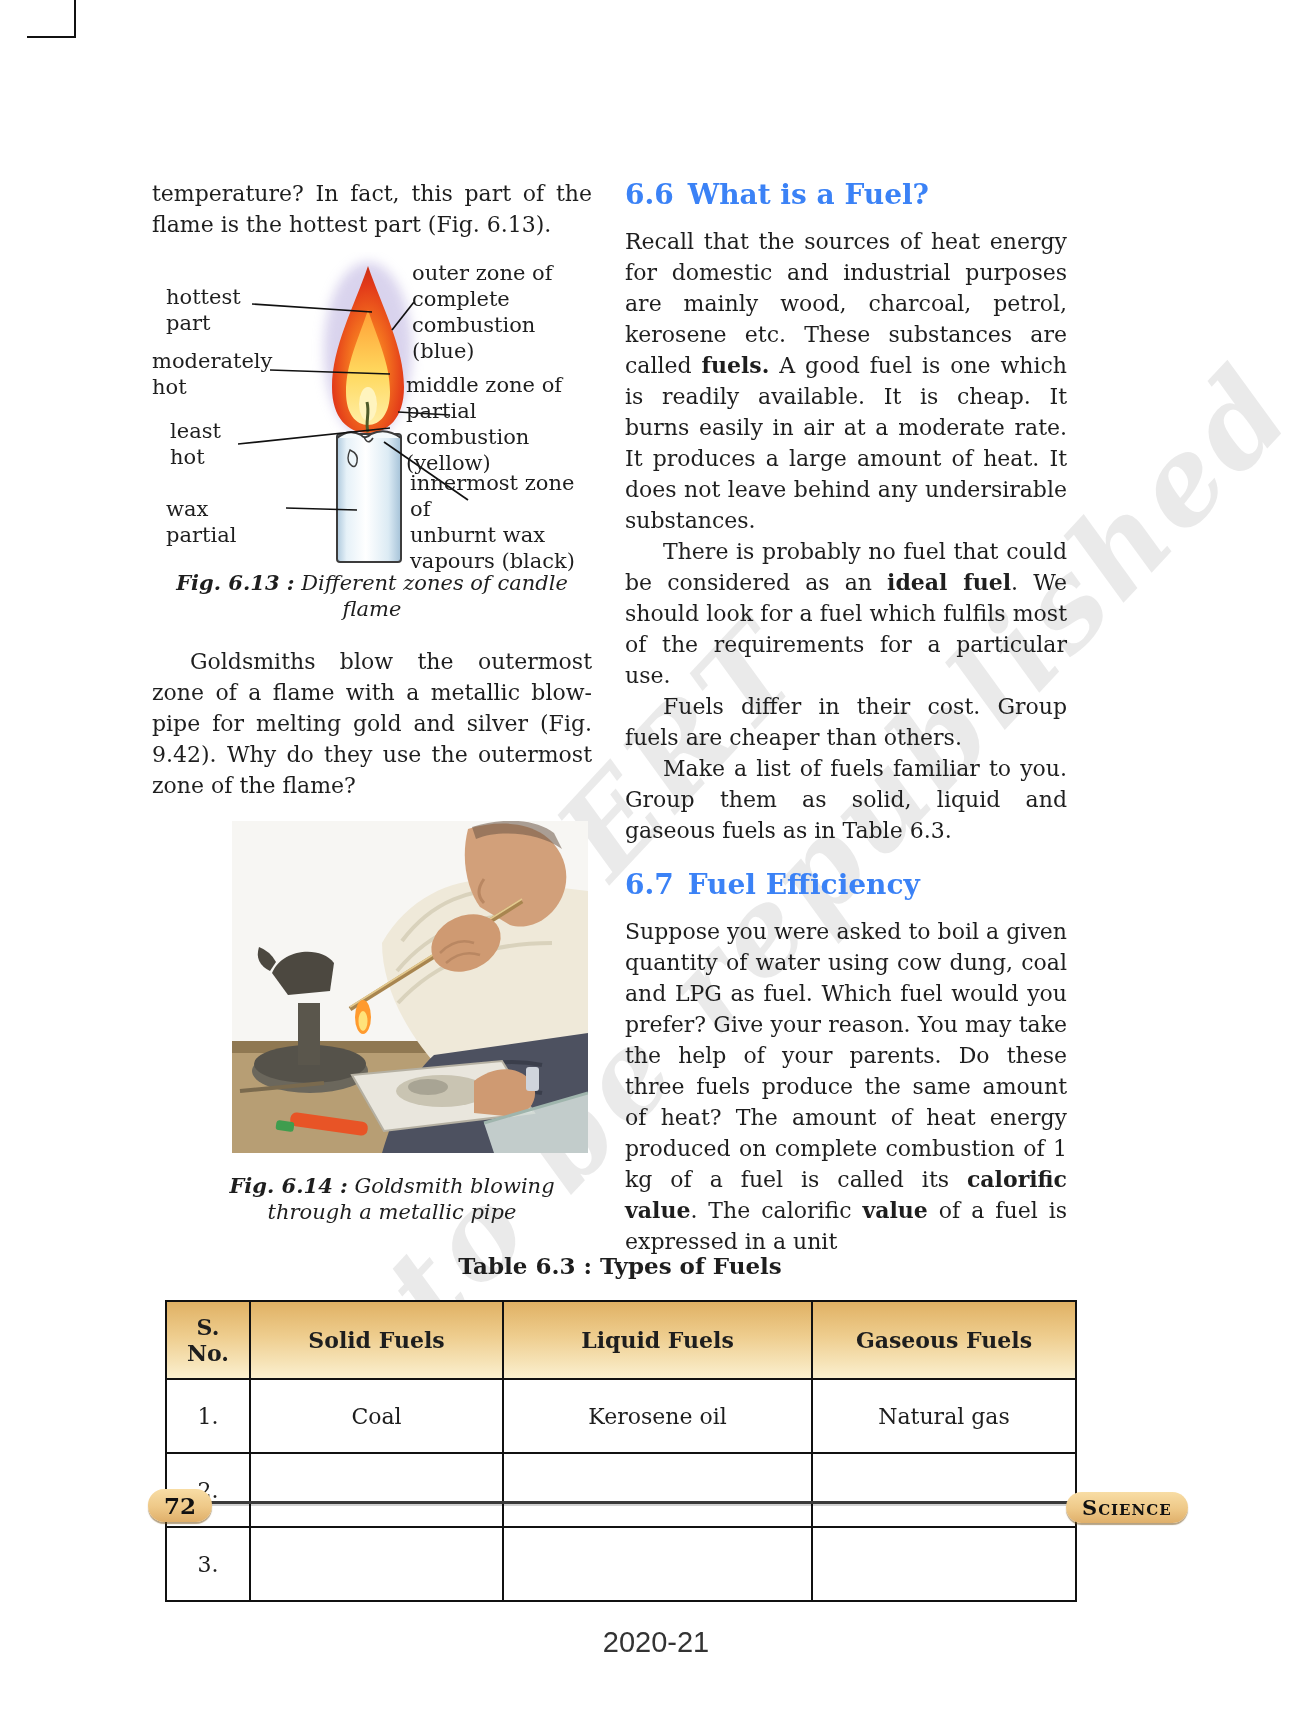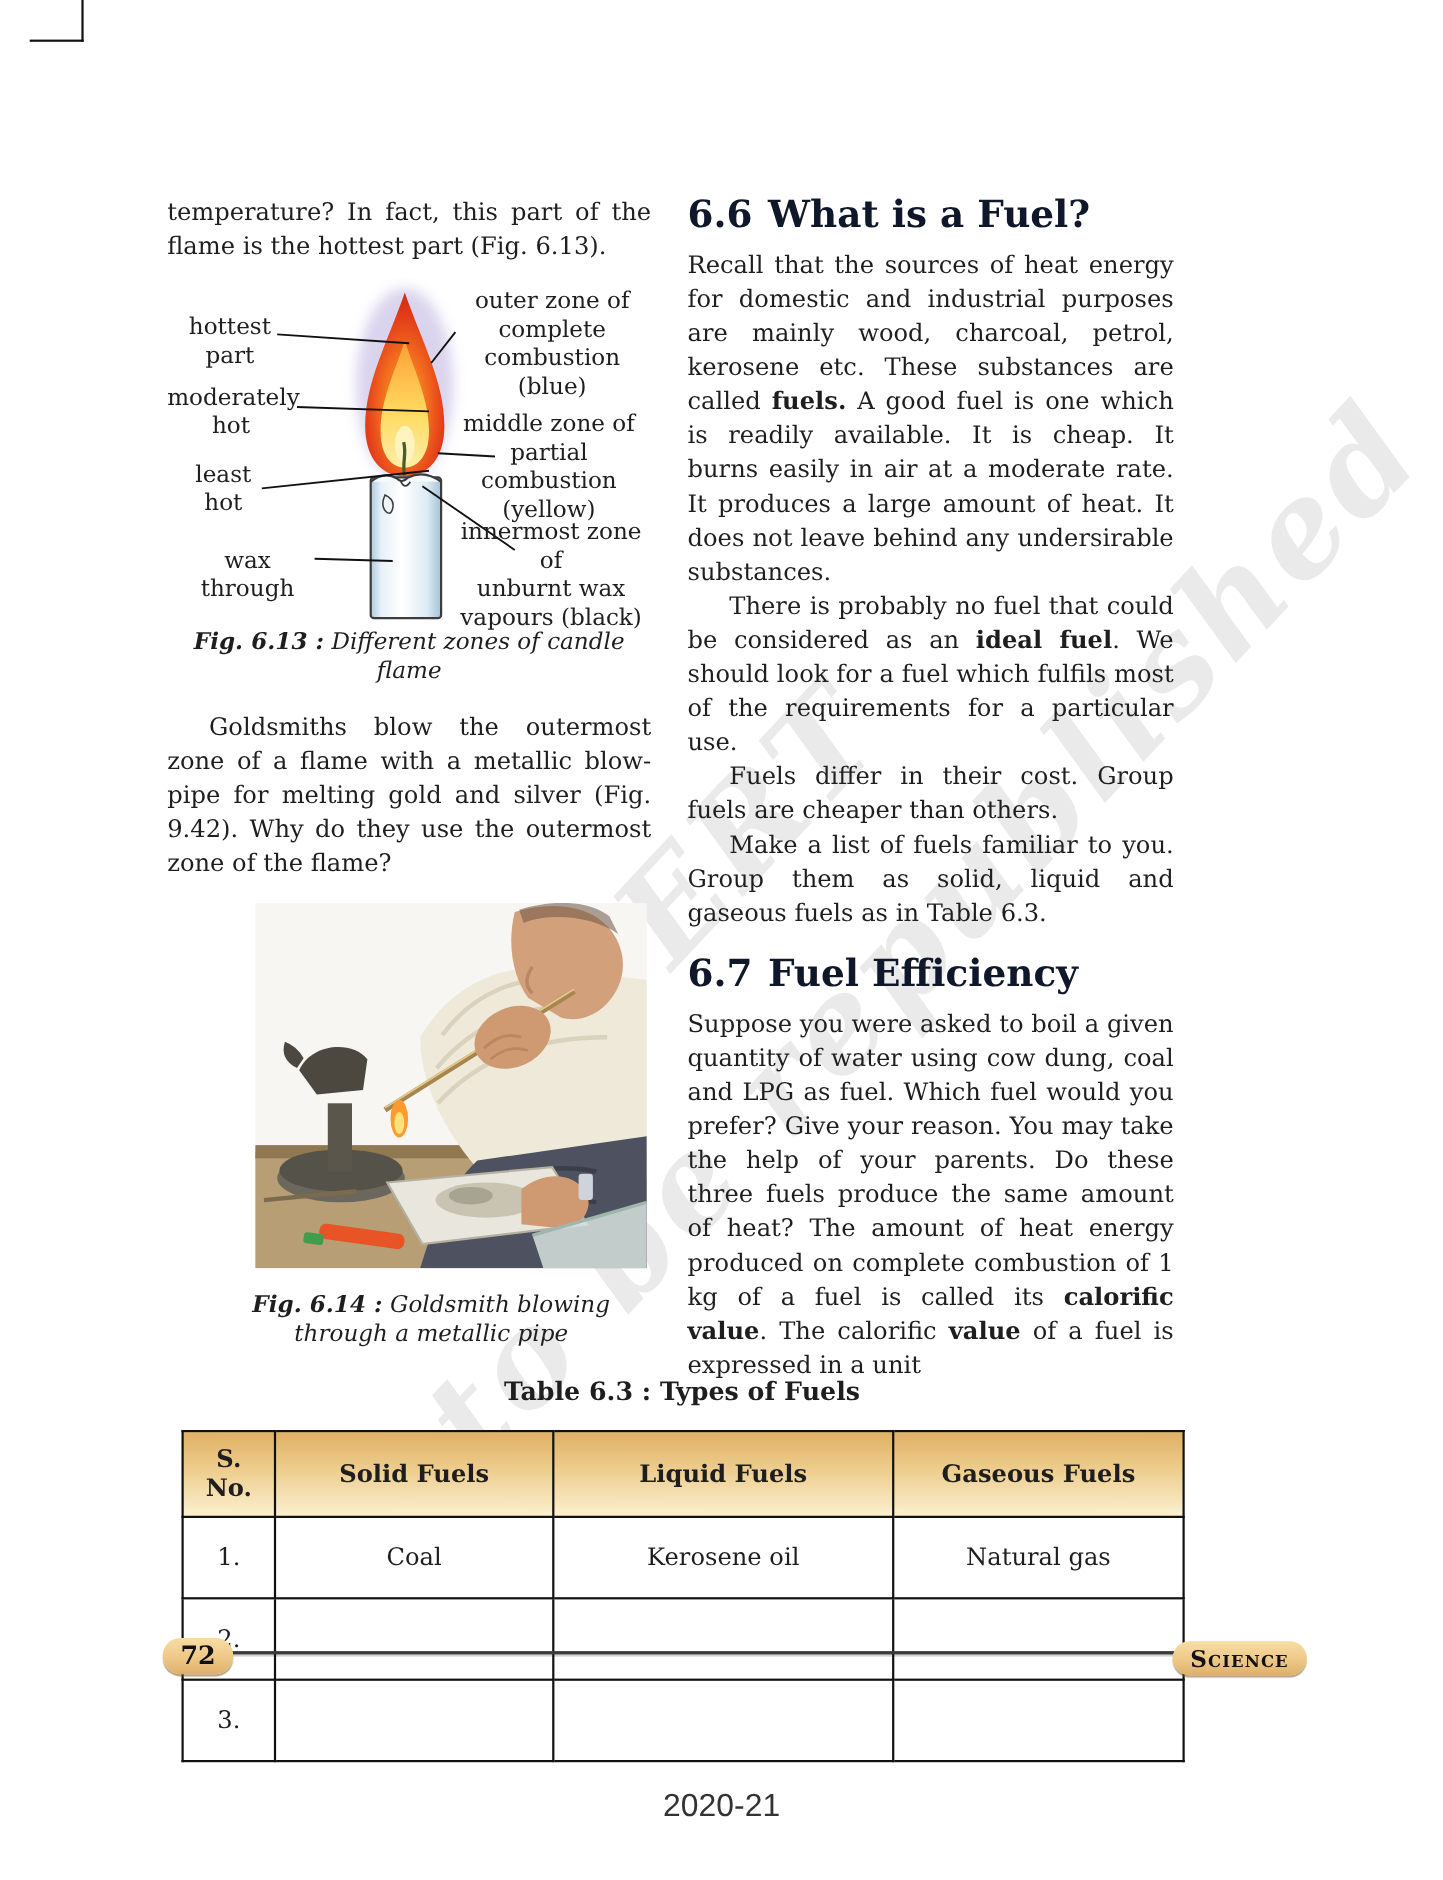--- a/index.html
+++ b/index.html
@@ -13,26 +13,26 @@
              display:flex;flex-direction:column;align-items:center;justify-content:center;
              transform:rotate(-47deg);z-index:1;pointer-events:none;}
   .watermark div{font-style:italic;font-weight:bold;color:rgba(125,125,125,0.16);
                  font-size:118px;line-height:1.55;letter-spacing:6px;white-space:nowrap;}
   .content{position:absolute;inset:0;z-index:2;}
   
   .col-left{position:absolute;left:152px;top:178px;width:440px;}
   .col-right{position:absolute;left:625px;top:178px;width:442px;}
   p.body{font-size:22px;line-height:31px;text-align:justify;margin:0;}
   p.indent{text-indent:38px;}
-  h2.sec{font-size:34px;line-height:34px;font-weight:bold;color:#0f172a;margin:0 0 14px 0;}
+  h2.sec{font-size:28px;line-height:34px;font-weight:bold;color:#3b82f6;margin:0 0 14px 0;}
   h2.sec .sec-num{margin-right:14px;}
   
   .diagram{position:relative;width:440px;height:312px;margin-top:12px;}
   .diagram svg{position:absolute;left:0;top:0;}
-  .dlabel{position:absolute;font-size:21px;line-height:26px;white-space:pre-line;text-align:center;}
+  .dlabel{position:absolute;font-size:21px;line-height:26px;white-space:pre-line;text-align:left;}
   .caption{font-size:21px;line-height:26px;font-style:italic;text-align:center;margin-top:6px;}
   .caption b{font-style:italic;}
   .photo{position:relative;width:356px;height:332px;margin:20px 0 0 80px;}
   .cap14{width:380px;margin:20px 0 0 50px;}
   
   .table-title{position:absolute;left:165px;top:1252px;width:910px;text-align:center;
                font-size:23px;font-weight:bold;}
   table.fuels{position:absolute;left:165px;top:1300px;border-collapse:collapse;table-layout:fixed;}
   table.fuels th,table.fuels td{border:2.5px solid #111;font-size:22px;text-align:center;padding:12px;}
   table.fuels th{height:46px;font-weight:bold;
@@ -118,21 +118,21 @@
             <line x1="316" y1="248" x2="232" y2="190"></line>
             <line x1="134" y1="256" x2="205" y2="258"></line>
           </g>
         </svg>
         <div class="dlabel" style="left:14px;top:32px;width:86px;">hottest
 part</div>
         <div class="dlabel" style="left:0px;top:96px;width:116px;">moderately
 hot</div>
         <div class="dlabel" style="left:18px;top:166px;width:66px;">least
 hot</div>
-        <div class="dlabel" style="left:14px;top:244px;width:118px;">wax through</div>
+        <div class="dlabel" style="left:14px;top:244px;width:118px;">wax partial</div>
         <div class="dlabel" style="left:260px;top:8px;width:180px;">outer zone of
 complete
 combustion (blue)</div>
         <div class="dlabel" style="left:254px;top:120px;width:186px;">middle zone of
 partial combustion
 (yellow)</div>
         <div class="dlabel" style="left:258px;top:218px;width:182px;">innermost zone of
 unburnt wax
 vapours (black)</div>
       </div>

